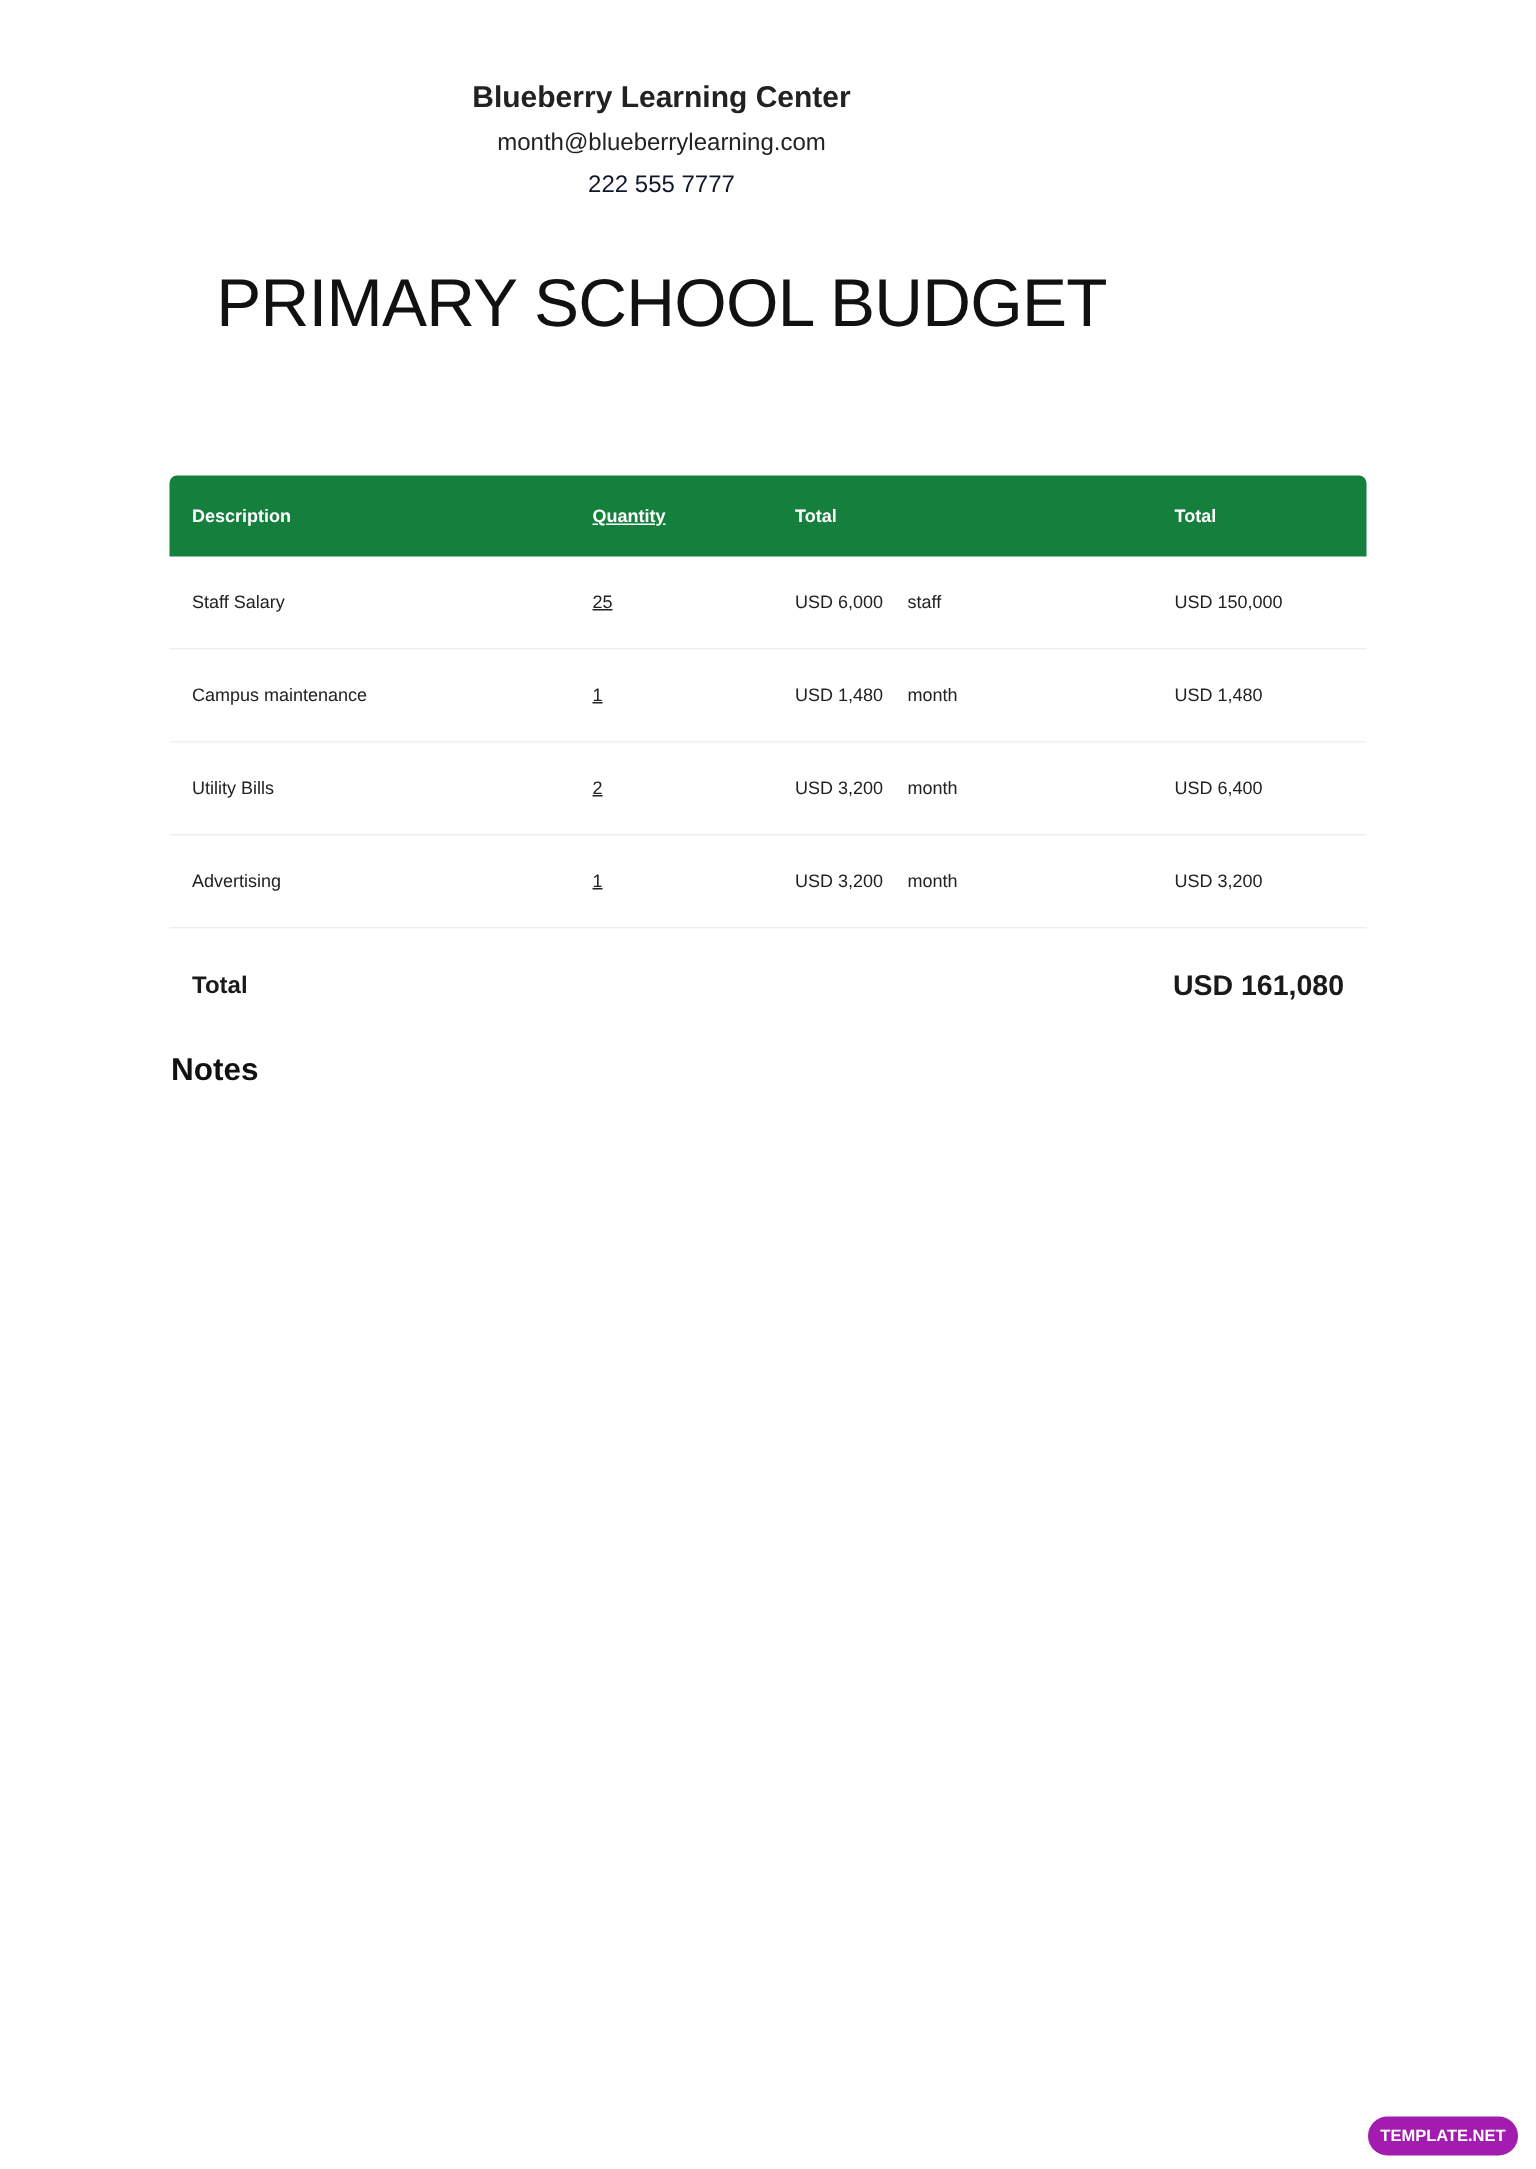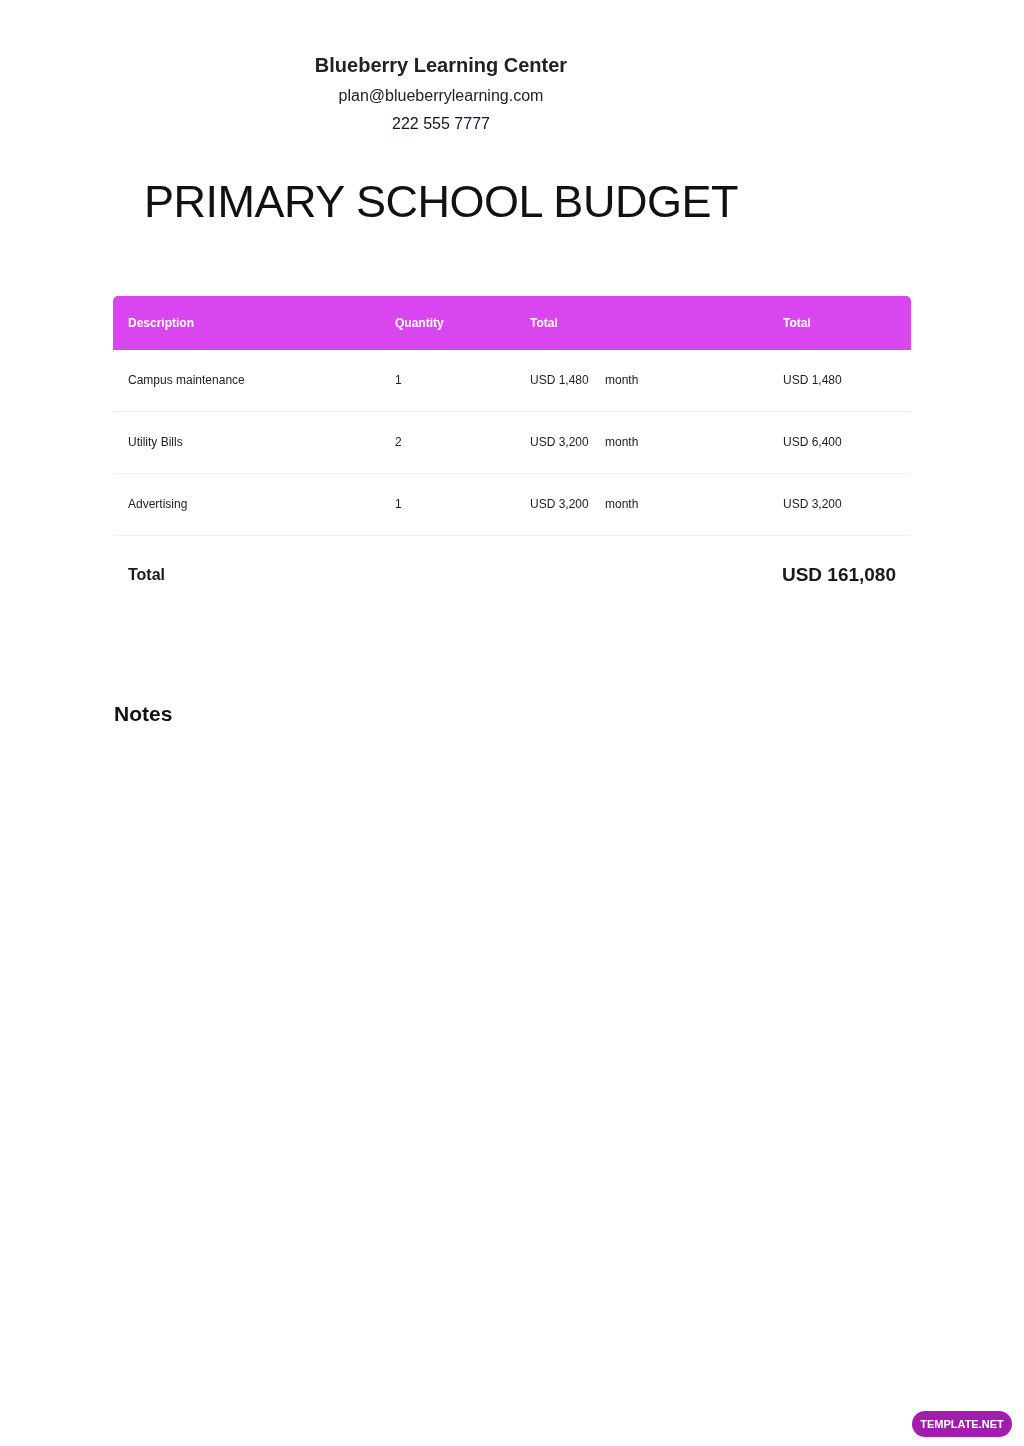--- a/index.html
+++ b/index.html
@@ -3,49 +3,56 @@
 <meta charset="utf-8">
 <style>
   html, body { margin:0; padding:0; }
   body { width:1024px; height:1446px; background:#ffffff; position:relative; font-family:"Liberation Sans", sans-serif; color:#1a1a1a; overflow:hidden; }
   .hdr { position:absolute; left:0; width:882px; text-align:center; }
   .org { top:54px; font-size:20px; font-weight:bold; color:#222; }
   .email { top:87px; font-size:16px; color:#222; }
   .phone { top:115px; font-size:16px; color:#0f172a; }
   .title { top:176px; font-size:45px; font-weight:normal; color:#111; letter-spacing:-0.5px; }
   .table { position:absolute; left:113px; top:296px; width:798px; }
-  .thead { height:54px; background:#d946ef; border-radius:5px 5px 0 0; position:relative; color:#fff; font-size:12px; font-weight:bold; }
+  .thead { height:54px; background:#15803d; border-radius:5px 5px 0 0; position:relative; color:#fff; font-size:12px; font-weight:bold;margin-top:21px; }
   .thead span { position:absolute; top:20px; }
   .row { height:61px; border-bottom:1px solid #efefef; position:relative; font-size:12px; color:#222; }
   .row:last-of-type { border-bottom:1px solid #d6d6d6; }
   .row span { position:absolute; top:23px; }
-  .c1 { left:15px; } .c2 { left:282px; } .c3 { left:417px; } .c3u { left:492px; } .c4 { left:670px; }
+  .c1 { left:15px; } .c2 { left:282px;text-decoration:underline; } .c3 { left:417px; } .c3u { left:492px; } .c4 { left:670px; }
   .totalrow { height:80px; position:relative; }
   .totalrow .lbl { position:absolute; left:15px; top:30px; font-size:16px; font-weight:bold; }
   .totalrow .val { position:absolute; right:15px; top:28px; font-size:19px; font-weight:bold; }
   .notes { position:absolute; left:114px; top:702px; }
   .notes h2 { margin:0; font-size:21px; font-weight:bold; color:#111; }
   .notes ul { margin:8px 0 0 0; padding-left:30px; font-size:16px; color:#222; }
   .notes li { margin-bottom:9px; }
   .badge { position:absolute; left:912px; top:1411px; width:100px; height:26px; border-radius:13px; background:#a21caf; color:#fff; font-size:11px; font-weight:bold; text-align:center; line-height:26px; }
 </style>
 </head>
 <body>
 
 <div class="hdr org">Blueberry Learning Center</div>
-<div class="hdr email">plan@blueberrylearning.com</div>
+<div class="hdr email">month@blueberrylearning.com</div>
 <div class="hdr phone">222 555 7777</div>
 <div class="hdr title">PRIMARY SCHOOL BUDGET</div>
 
 <div class="table">
   <div class="thead">
     <span class="c1">Description</span>
     <span class="c2">Quantity</span>
     <span class="c3">Total</span>
     <span class="c4">Total</span>
+  </div>
+  <div class="row">
+    <span class="c1">Staff Salary</span>
+    <span class="c2">25</span>
+    <span class="c3">USD 6,000</span>
+    <span class="c3u">staff</span>
+    <span class="c4">USD 150,000</span>
   </div>
   <div class="row">
     <span class="c1">Campus maintenance</span>
     <span class="c2">1</span>
     <span class="c3">USD 1,480</span>
     <span class="c3u">month</span>
     <span class="c4">USD 1,480</span>
   </div>
   <div class="row">
     <span class="c1">Utility Bills</span>

